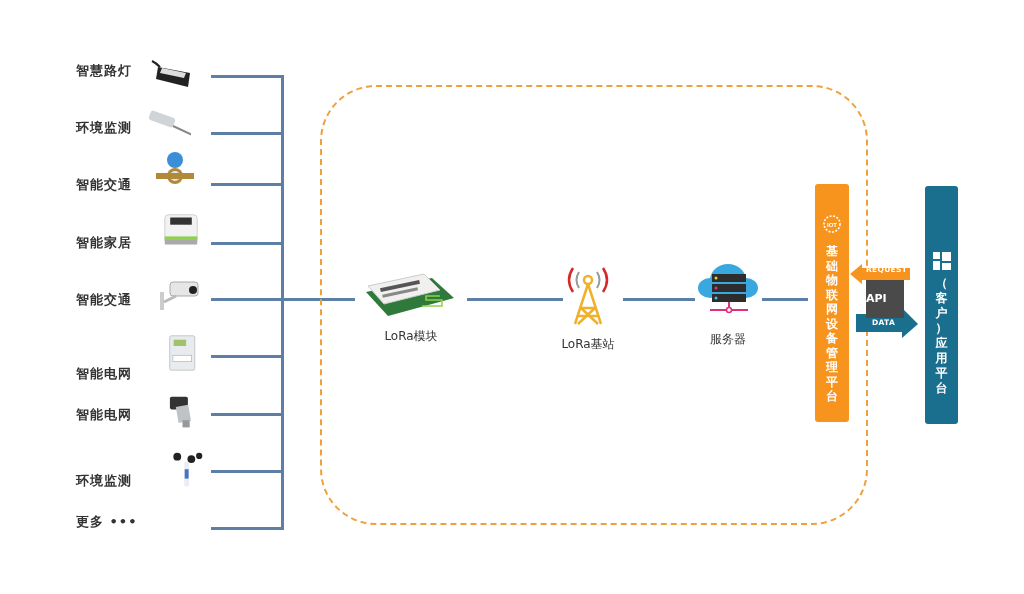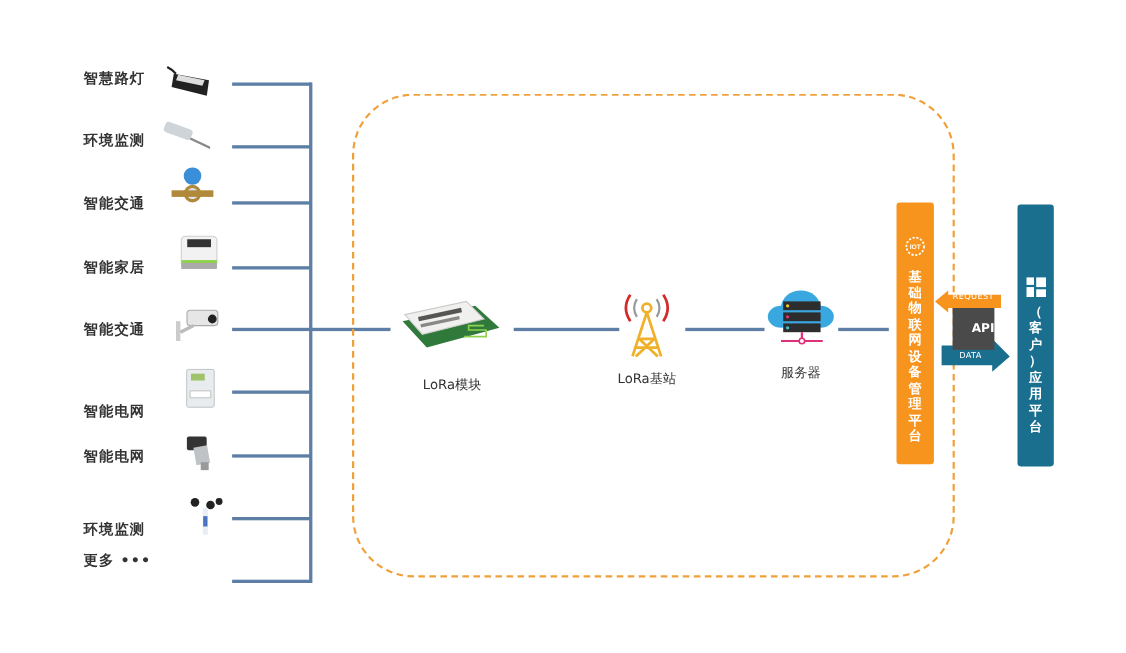--- a/index.html
+++ b/index.html
@@ -7,35 +7,35 @@
   .abs{position:absolute;}
   .label{position:absolute;left:76px;font-size:13px;color:#333;letter-spacing:1px;font-weight:bold;}
   .line{position:absolute;background:#5d7fa6;}
   .dev{position:absolute;width:46px;height:36px;}
   .dashed{position:absolute;left:320px;top:85px;width:544px;height:436px;border:2px dashed #f0a03a;border-radius:56px;}
   .node-label{position:absolute;font-size:12px;color:#333;text-align:center;width:110px;}
   .iot{position:absolute;left:815px;top:184px;width:34px;height:238px;background:#f7941d;border-radius:3px;}
   .iot .vtext{position:absolute;left:0;top:60px;width:34px;color:#fff;font-size:12px;line-height:14.5px;text-align:center;font-weight:bold;}
   .app{position:absolute;left:925px;top:186px;width:33px;height:238px;background:#1a6e8e;border-radius:3px;}
   .app .vtext{position:absolute;left:0;top:90px;width:33px;color:#fff;font-size:12px;line-height:15px;text-align:center;font-weight:bold;}
-  .api-box{position:absolute;left:866px;top:280px;width:38px;height:38px;background:#4a4a4a;color:#fff;font-size:11px;font-weight:bold;text-align:right;line-height:38px;}
-  .arrow-text{position:absolute;color:#fff;font-size:7.5px;font-weight:normal;letter-spacing:.3px;}
+  .api-box{position:absolute;left:866px;top:280px;width:38px;height:38px;background:#4a4a4a;color:#fff;font-size:11px;font-weight:bold;text-align:left;line-height:38px;}
+  .arrow-text{position:absolute;color:#fff;font-size:7.5px;font-weight:bold;letter-spacing:.3px;}
 </style>
 </head>
 <body>
 
 <div class="label" style="top:62px">智慧路灯</div>
 <div class="label" style="top:119px">环境监测</div>
 <div class="label" style="top:176px">智能交通</div>
 <div class="label" style="top:234px">智能家居</div>
 <div class="label" style="top:291px">智能交通</div>
 <div class="label" style="top:365px">智能电网</div>
 <div class="label" style="top:406px">智能电网</div>
 <div class="label" style="top:472px">环境监测</div>
-<div class="label" style="top:501px">更多 •••</div>
+<div class="label" style="top:513px">更多 •••</div>
 
 <svg class="dev" style="left:150px;top:55px" viewBox="0 0 46 36">
   <path d="M2 6 Q6 8 10 12" stroke="#222" stroke-width="2" fill="none"></path>
   <polygon points="8,12 40,18 38,32 6,24" fill="#222"></polygon>
   <polygon points="12,13 36,18 34,23 10,18" fill="#ddd"></polygon>
 </svg>
 <svg class="dev" style="left:145px;top:110px" viewBox="0 0 46 36">
   <rect x="4" y="4" width="26" height="10" rx="3" fill="#cfd4d8" transform="rotate(20 17 9)"></rect>
   <line x1="28" y1="16" x2="58" y2="30" stroke="#888" stroke-width="2"></line>
 </svg>
@@ -91,21 +91,21 @@
 
 <div class="dashed"></div>
 
 <svg class="abs" style="left:362px;top:270px;width:96px;height:58px" viewBox="0 0 96 58">
   <polygon points="4,22 70,8 92,28 26,46" fill="#2f7a3a"></polygon>
   <polygon points="6,16 62,4 78,20 22,34" fill="#f0f0ee" stroke="#ccc"></polygon>
   <rect x="18" y="14" width="40" height="4" fill="#555" transform="rotate(-12 38 16)"></rect>
   <rect x="20" y="21" width="36" height="3" fill="#888" transform="rotate(-12 38 22)"></rect>
   <path d="M60 36 h20 v-6 h-16 v-4 h14" stroke="#8fd14f" stroke-width="1.5" fill="none"></path>
 </svg>
-<div class="node-label" style="left:356px;top:342px">LoRa模块</div>
+<div class="node-label" style="left:356px;top:328px">LoRa模块</div>
 
 <div class="line" style="left:467px;top:298px;width:96px;height:3px"></div>
 
 <svg class="abs" style="left:563px;top:262px;width:50px;height:64px" viewBox="0 0 50 64">
   <path d="M10 6 Q2 18 10 30" stroke="#d42a2a" stroke-width="2.5" fill="none"></path>
   <path d="M40 6 Q48 18 40 30" stroke="#d42a2a" stroke-width="2.5" fill="none"></path>
   <path d="M16 10 Q11 18 16 26" stroke="#999" stroke-width="2" fill="none"></path>
   <path d="M34 10 Q39 18 34 26" stroke="#999" stroke-width="2" fill="none"></path>
   <circle cx="25" cy="18" r="4" fill="none" stroke="#f0b02a" stroke-width="2.5"></circle>
   <path d="M25 22 L12 62 M25 22 L38 62 M17 46 L33 46 M15 54 L35 54 M18 46 L35 62 M32 46 L15 62" stroke="#f0b02a" stroke-width="2.5" fill="none"></path>

